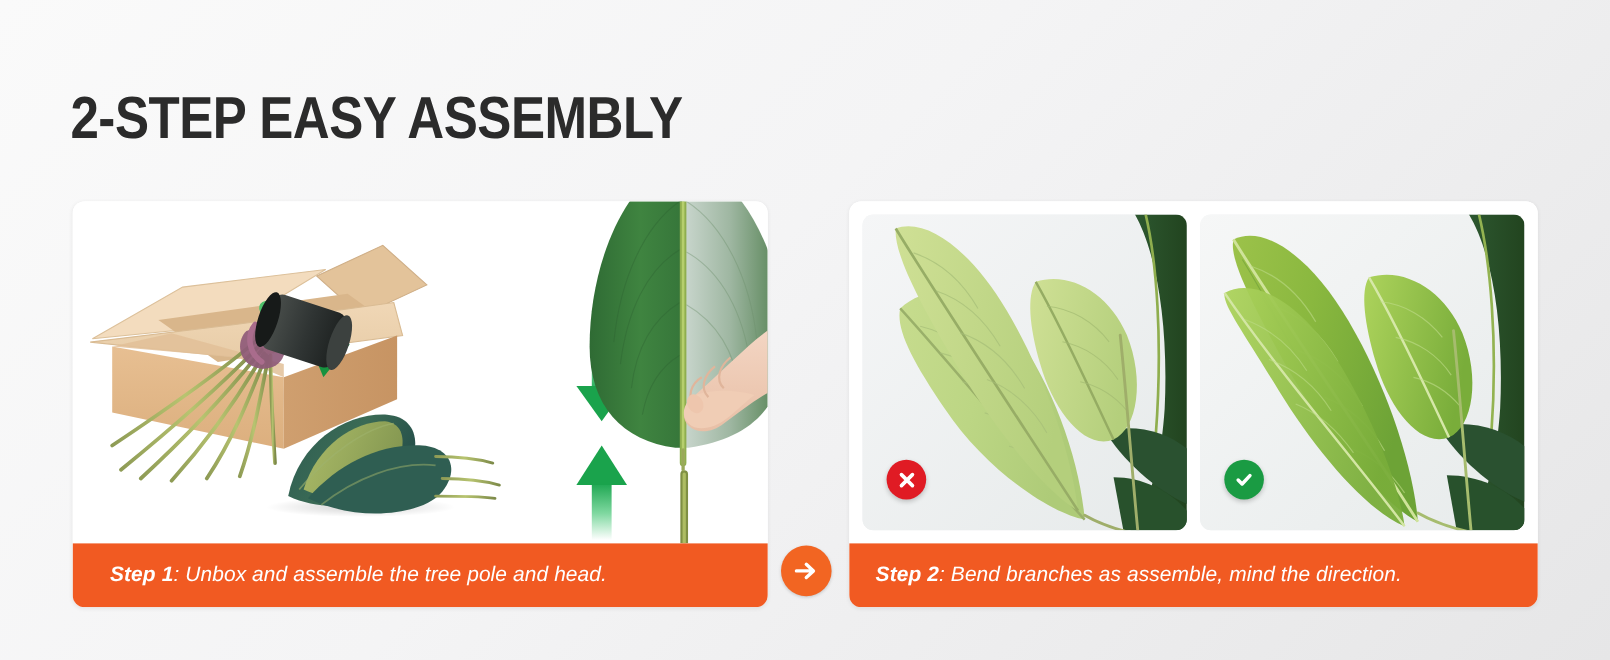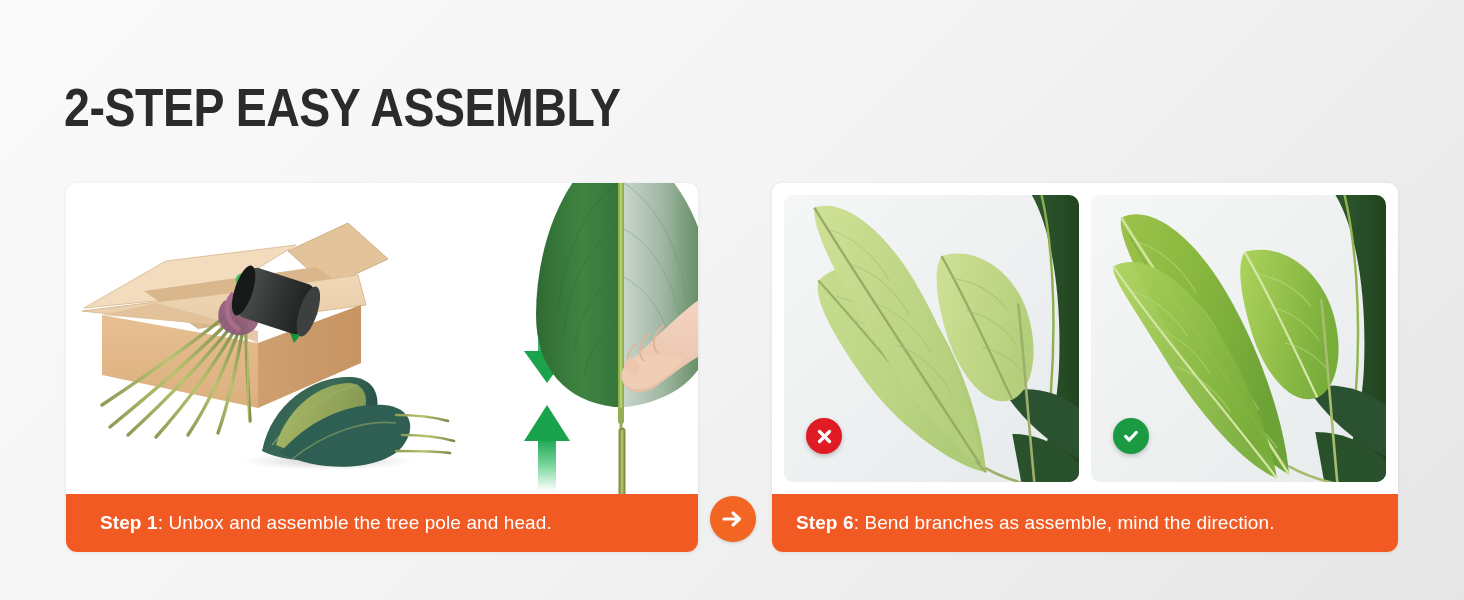--- a/index.html
+++ b/index.html
@@ -15,21 +15,21 @@
     position:absolute;left:64px;top:78px;
     font-family:"Liberation Sans Narrow","Liberation Sans",sans-serif;
     font-size:54px;line-height:58px;font-weight:bold;
     letter-spacing:-0.5px;color:#2b2b2b;
     transform:scaleX(0.86);transform-origin:left center;
     white-space:nowrap;
   }
 
   
   .panel{position:absolute;top:183px;border-radius:11px;overflow:hidden;
-         box-shadow:0 1px 4px rgba(0,0,0,.07);background:#fff;}
+         box-shadow:0 1px 4px rgba(0,0,0,.07);background:#fff;font-style:italic;}
   #panel-left{left:66px;width:632px;height:369px;}
   #panel-right{left:772px;width:626px;height:369px;}
 
   .stagearea{position:relative;width:100%;height:311px;background:#fff;overflow:hidden;}
 
   
   .caption{
     position:absolute;left:0;bottom:0;width:100%;height:58px;
     background:#f15a22;color:#fff;display:flex;align-items:center;
     font-size:19px;letter-spacing:.1px;
@@ -417,18 +417,18 @@
               <path d="M3.6 9.4 L7.2 13 L14.3 5.4" stroke="#fff" stroke-width="3.2" fill="none" stroke-linecap="round" stroke-linejoin="round"></path>
             </svg>
           </div>
         </div>
 
       </div>
     </div>
 
     <div class="caption">
       <div class="inner">
-        <b>Step 6</b><span>:</span><span> Bend branches as assemble, mind the direction.</span>
+        <b>Step 2</b><span>:</span><span> Bend branches as assemble, mind the direction.</span>
       </div>
     </div>
   </div>
 
 </div>
 
 </body></html>

